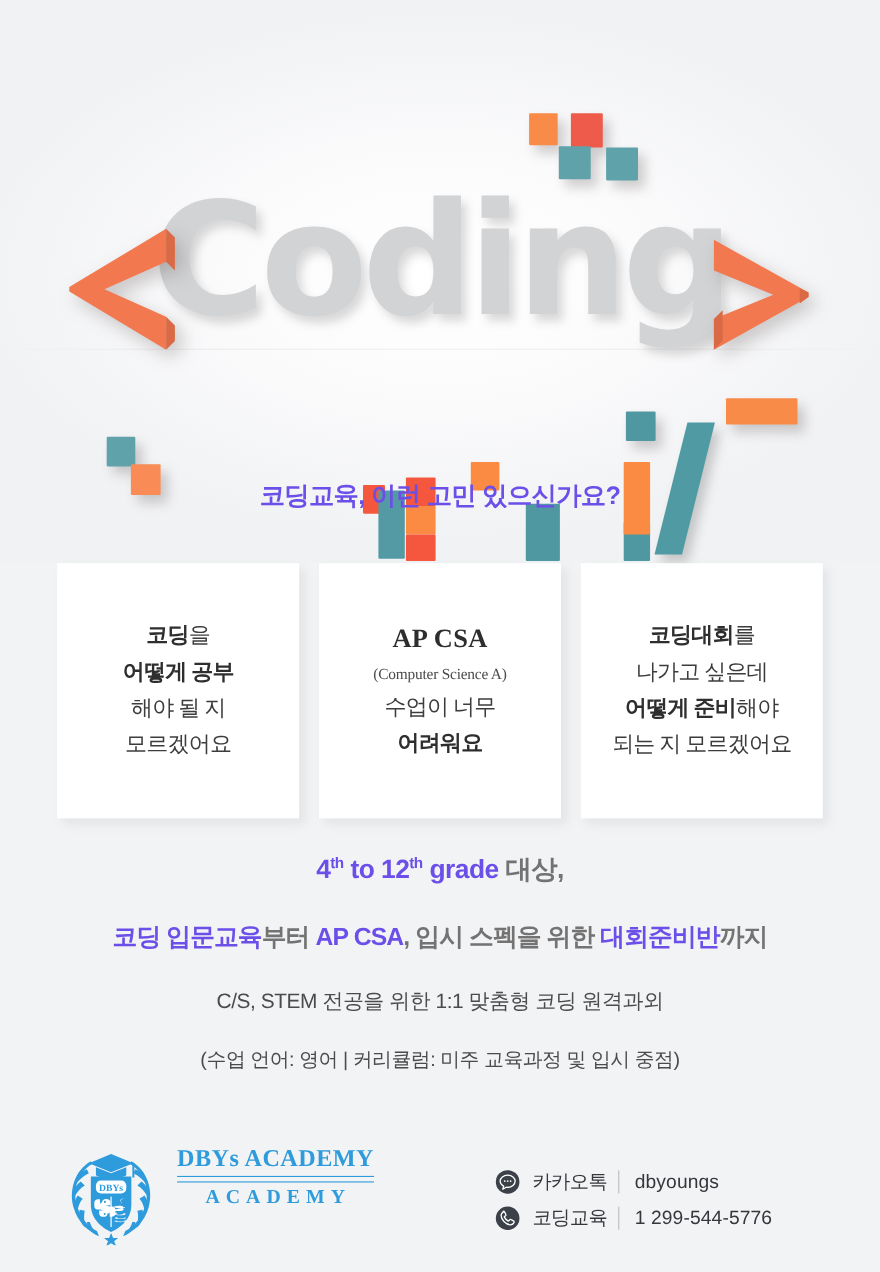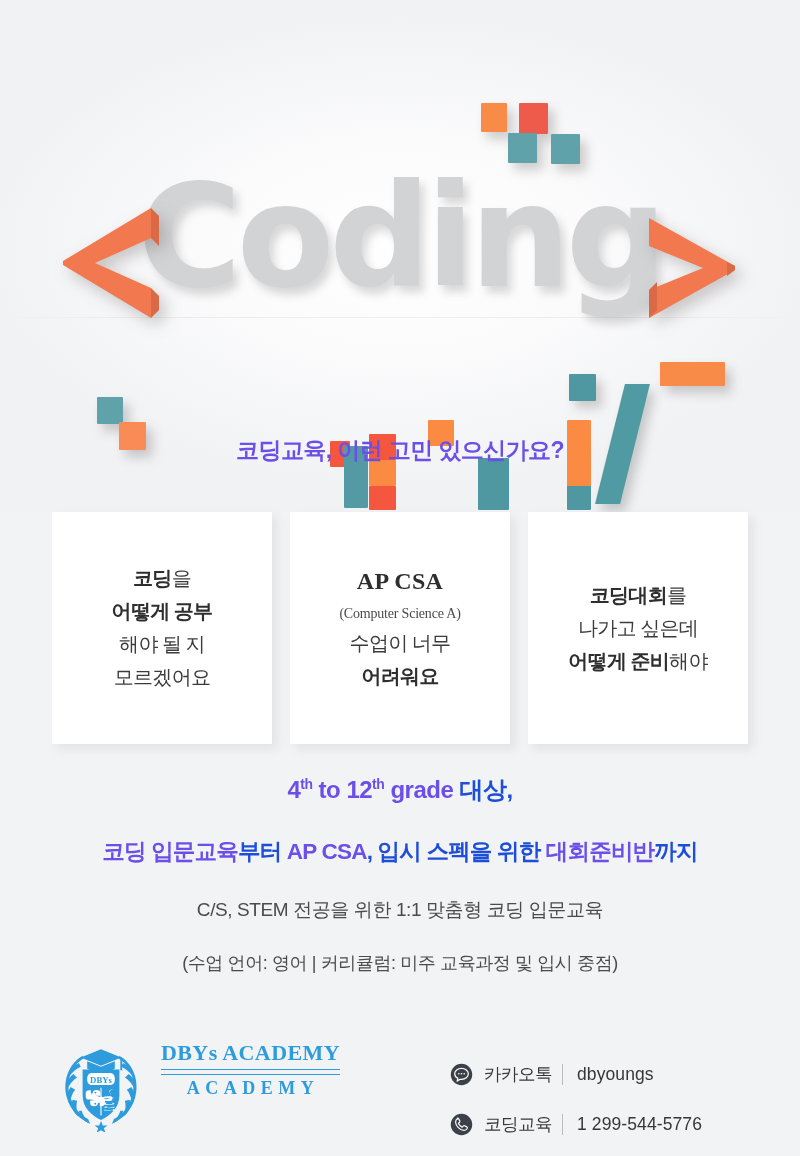--- a/index.html
+++ b/index.html
@@ -102,38 +102,38 @@
   .cl.en{font-size:24px;font-weight:bold;color:#2e2e2e;letter-spacing:.3px;}
 
   
   #detail{position:absolute;left:0;top:760px;width:800px;}
   .dline{width:800px;text-align:center;white-space:nowrap;}
   #d0{margin-top:14px;font-size:24px;letter-spacing:-.5px;}
   #d1{margin-top:30px;font-size:22.5px;letter-spacing:-.8px;}
   #d2{margin-top:30px;font-size:19px;color:#4b4b4b;letter-spacing:-.4px;}
   #d3{margin-top:28px;font-size:18px;color:#4b4b4b;letter-spacing:-.4px;}
   .pp{color:#6b4fe8;font-weight:bold;}
-  .dk{color:#1d4ed8;font-weight:bold;}
+  .dk{color:#737373;font-weight:bold;}
   sup{font-size:.58em;vertical-align:super;}
 
   
   #footer{position:absolute;left:0;top:1022px;width:800px;height:134px;}
   #logoWrap{position:absolute;left:55px;top:18px;display:flex;gap:14px;}
   #crest{width:92px;height:92px;flex:none;}
   #logoText{display:flex;flex-direction:column;align-items:center;}
   #logoTop{
     font-family:"Liberation Serif","DejaVu Serif",serif;
     font-size:22px;font-weight:bold;color:#2e9bdc;letter-spacing:.4px;
   }
   #logoRule{width:100%;height:4px;border-top:1.6px solid #2e9bdc;border-bottom:1.6px solid #2e9bdc;margin:3px 0 3px;}
   #logoBottom{
     font-family:"Liberation Serif","DejaVu Serif",serif;
     font-size:18px;font-weight:bold;color:#2e9bdc;letter-spacing:5.5px;padding-left:5px;
   }
-  #contact{position:absolute;left:450px;top:40px;display:flex;flex-direction:column;gap:26px;}
+  #contact{position:absolute;left:450px;top:40px;display:flex;flex-direction:column;gap:9px;}
   .crow{display:flex;align-items:center;}
   .cico{width:23px;height:23px;flex:none;margin-right:11px;}
   .clab{font-size:17.5px;color:#35373b;letter-spacing:-.5px;width:78px;}
   .csep{width:1px;height:21px;background:#b9bcc1;margin:0 14px 0 0;}
   .cval{font-size:17.5px;color:#35373b;letter-spacing:.1px;}
 </style>
 </head>
 <body>
 
 <div id="poster">
@@ -198,34 +198,35 @@
       <div class="cl en">AP CSA</div>
       <div class="cl small">(Computer Science A)</div>
       <div class="cl"><span>수업이 너무</span></div>
       <div class="cl"><span class="b">어려워요</span></div>
     </div>
 
     <div class="card" id="card-2">
       <div class="cl"><span class="b">코딩대회</span><span>를</span></div>
       <div class="cl"><span>나가고 싶은데</span></div>
       <div class="cl"><span class="b">어떻게 준비</span><span>해야</span></div>
+      <div class="cl"><span>되는 지 모르겠어요</span></div>
     </div>
   </div>
 
   <div id="detail">
 
     <div class="dline" id="d0">
       <span class="pp">4</span><sup class="pp">th</sup><span class="pp"> to </span><span class="pp">12</span><sup class="pp">th</sup><span class="pp"> grade</span><span class="dk"> 대상,</span>
     </div>
 
     <div class="dline" id="d1">
       <span class="pp">코딩 입문교육</span><span class="dk">부터 </span><span class="pp">AP CSA</span><span class="dk">, 입시 스펙을 위한 </span><span class="pp">대회준비반</span><span class="dk">까지</span>
     </div>
 
-    <div class="dline" id="d2">C/S, STEM 전공을 위한 1:1 맞춤형 코딩 입문교육</div>
+    <div class="dline" id="d2">C/S, STEM 전공을 위한 1:1 맞춤형 코딩 원격과외</div>
     <div class="dline" id="d3">(수업 언어: 영어 | 커리큘럼: 미주 교육과정 및 입시 중점)</div>
   </div>
 
   <div id="footer">
 
     <div id="logoWrap">
       <svg id="crest" viewBox="0 0 100 100">
         <g fill="#2e9bdc">
 
           <path d="M30 17 C14 26 8 46 13 63 C17 77 27 86 38 91 L36 86 C26 81 19 71 16 60 C12 45 17 28 31 20 Z"></path>

